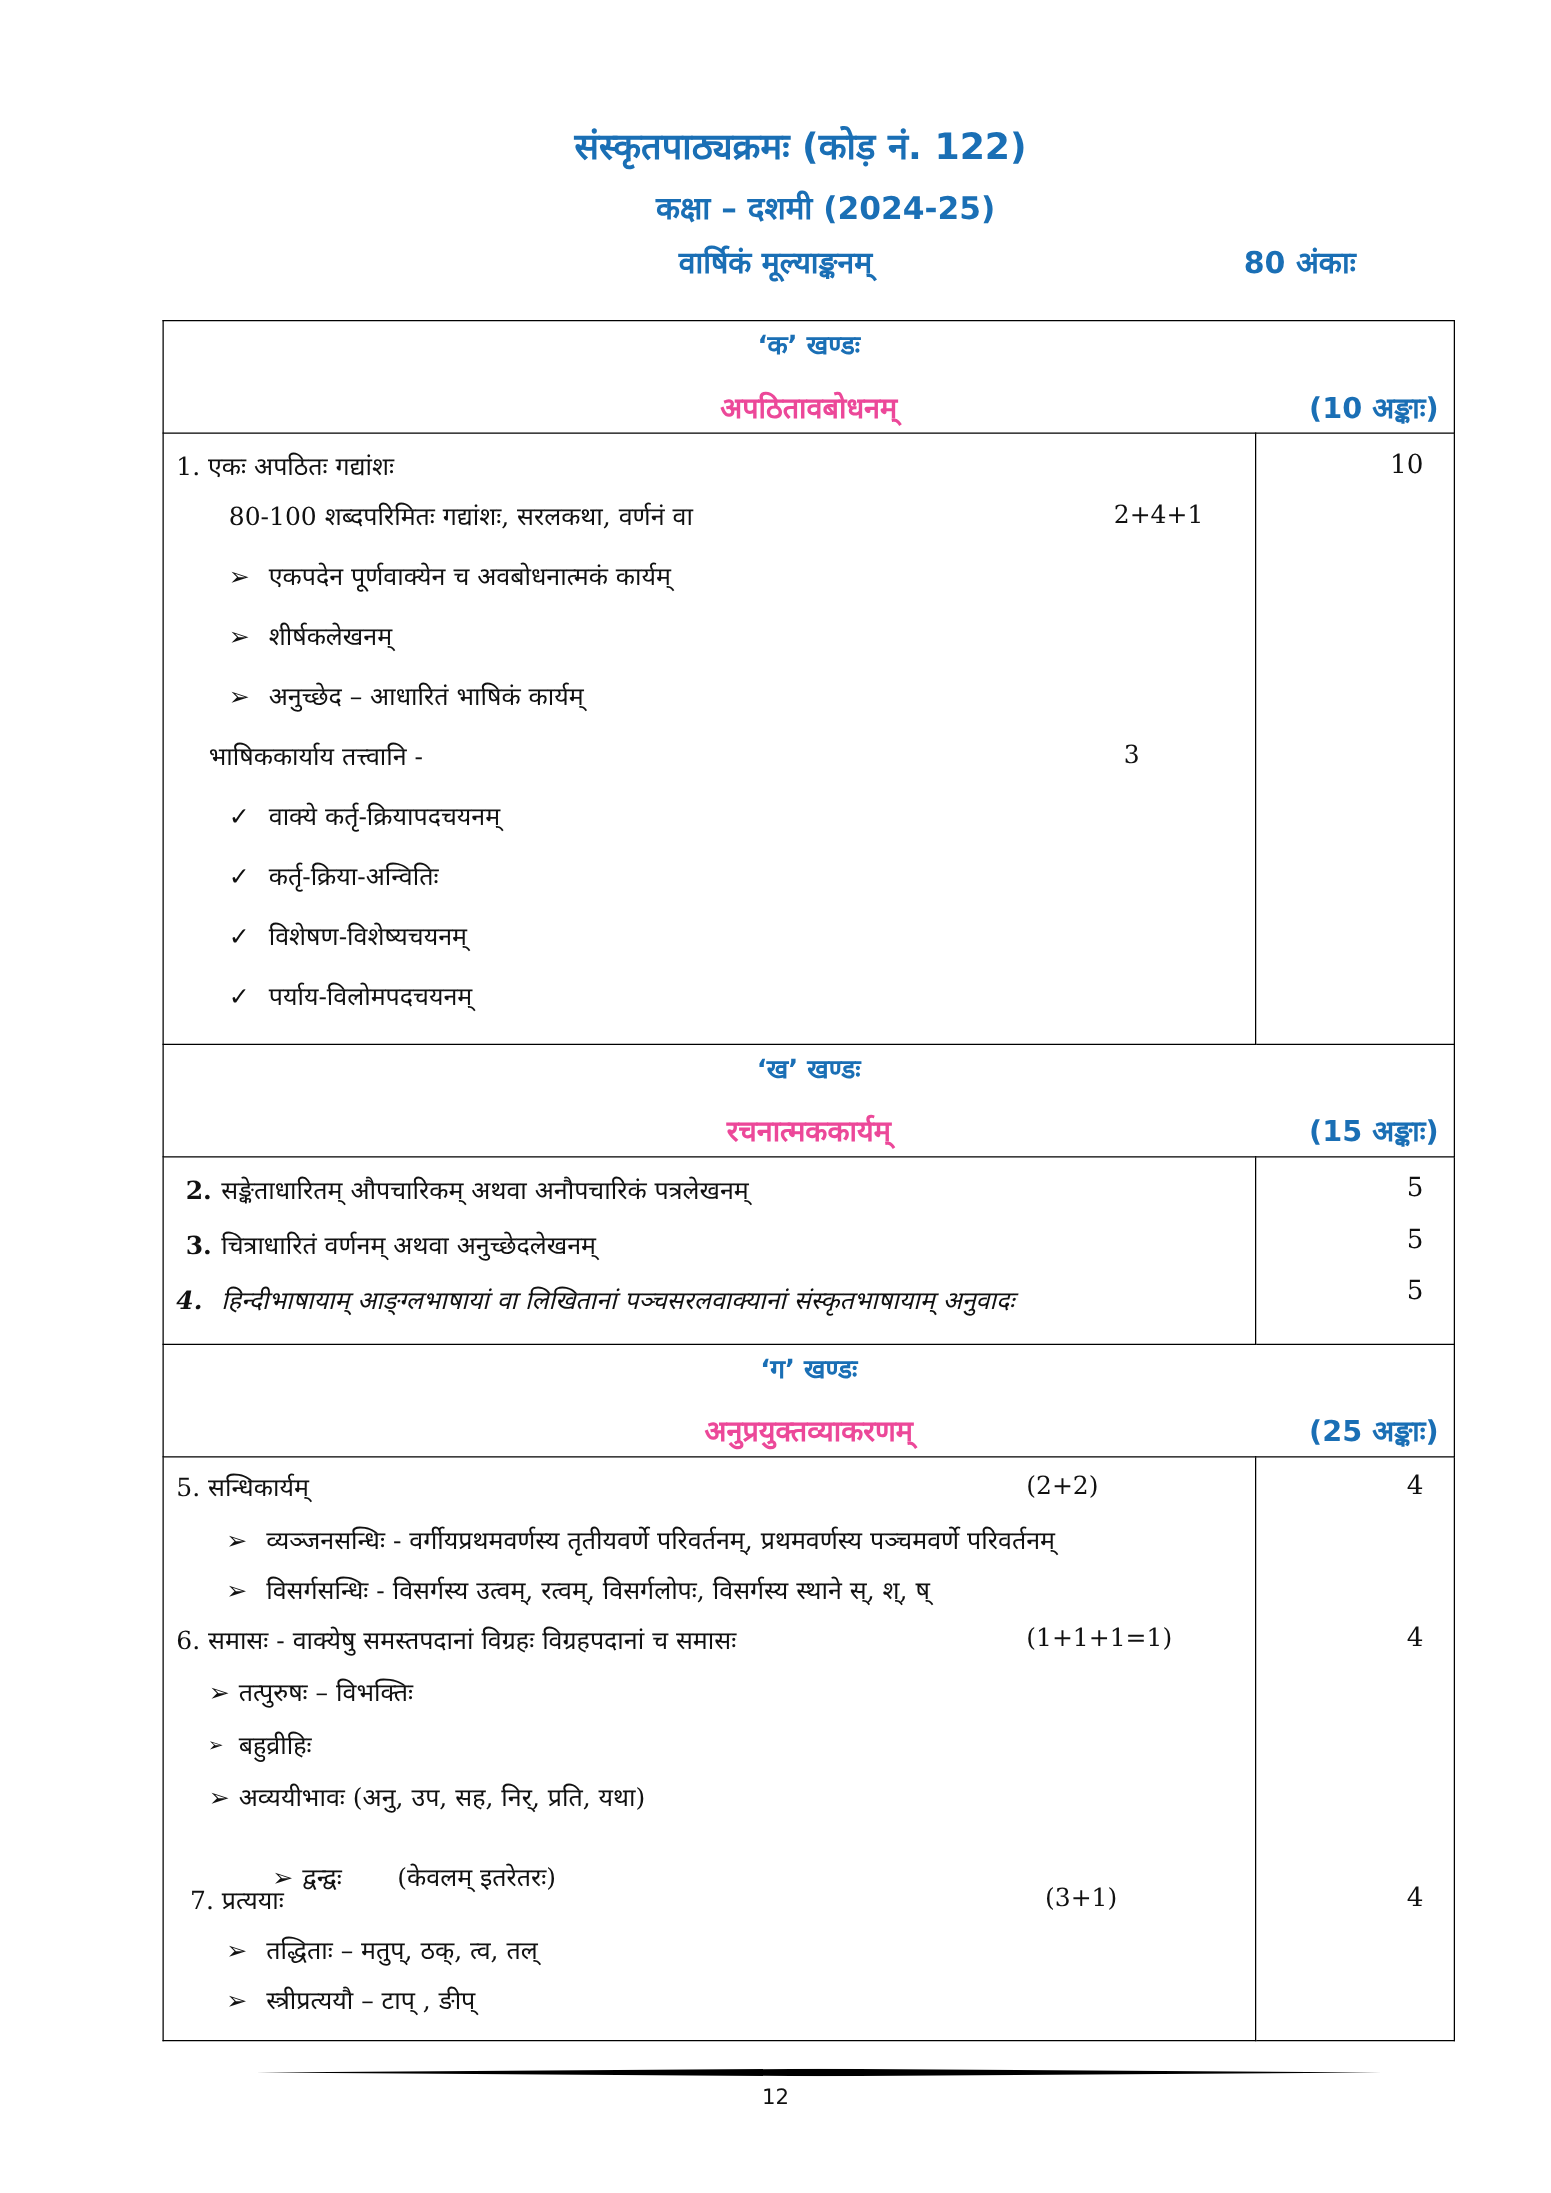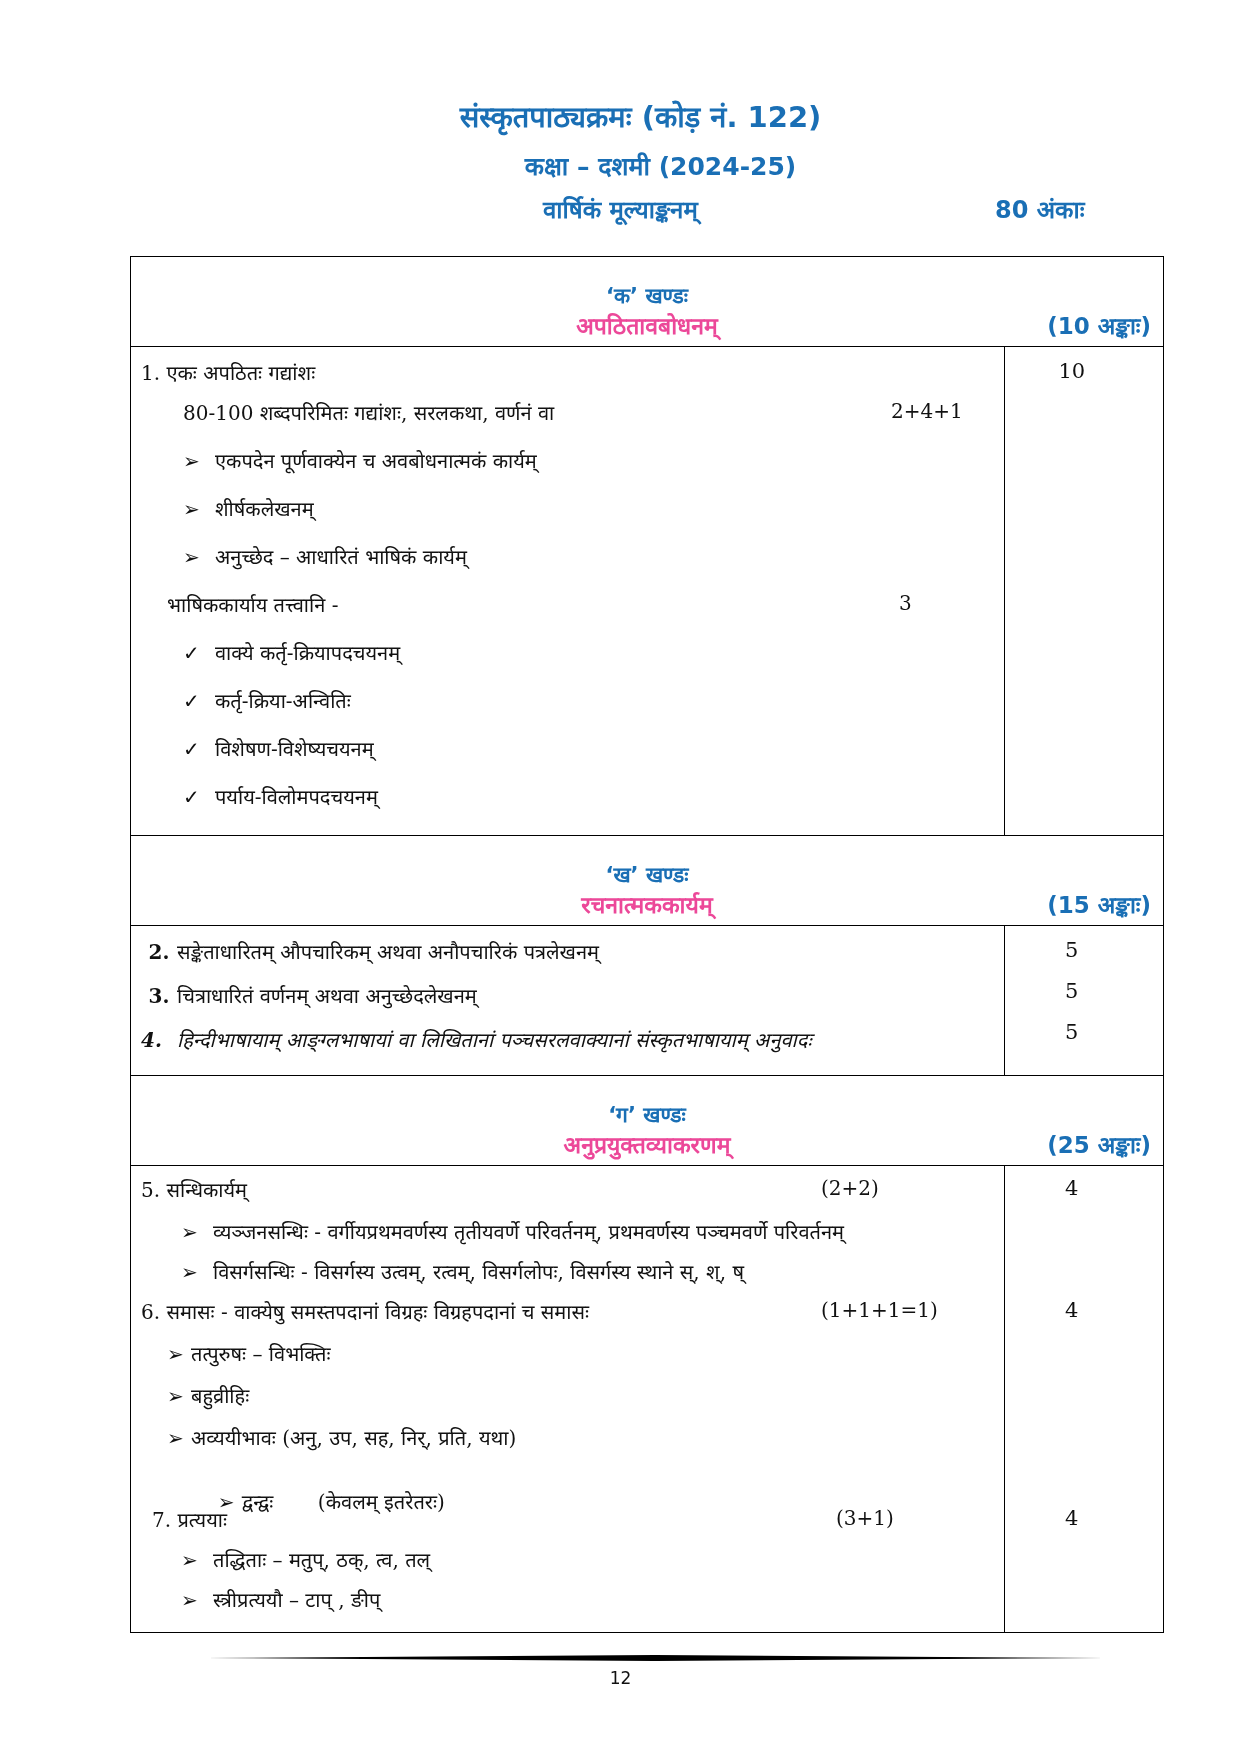--- a/index.html
+++ b/index.html
@@ -9,30 +9,30 @@
          color: #1a6fb5; font-weight: bold; }
   .title { top: 96px; text-align: center; font-size: 29px; left: 20px; }
   .subtitle { top: 148px; text-align: center; font-size: 25px; left: 40px; }
   .eval-row { top: 192px; font-size: 24px; }
   .eval-left { position: absolute; left: 543px; }
   .eval-right { position: absolute; left: 995px; }
 
   table.syl { position: absolute; left: 130px; top: 256px; width: 1034px; border-collapse: collapse; }
   table.syl td { border: 1.6px solid #000; vertical-align: top; padding: 0; }
   td.sechead { height: 89px; position: relative; }
-  .sec-letter { position: absolute; top: 24px; left: 0; width: 100%; text-align: center;
+  .sec-letter { position: absolute; top: 4px; left: 0; width: 100%; text-align: center;
                 font-family: "DejaVu Sans", "Liberation Sans", sans-serif; font-weight: bold; color: #1a6fb5; font-size: 21px; }
   .sec-name { position: absolute; top: 52px; left: 0; width: 100%; text-align: center;
               font-family: "DejaVu Sans", "Liberation Sans", sans-serif; font-weight: bold; color: #ec4899; font-size: 23px; }
   .sec-marks { position: absolute; top: 52px; right: 12px; font-family: "DejaVu Sans", "Liberation Sans", sans-serif;
                font-weight: bold; color: #1a6fb5; font-size: 23px; }
   td.content { width: 740px; position: relative; }
   td.marks { width: 134px; position: relative; }
   .line { position: absolute; font-size: 20px; white-space: nowrap; }
-  .mk { position: absolute; font-size: 21px; left: 0; width: 134px; text-align: center; }
+  .mk { position: absolute; font-size: 21px; left: 0; width: 134px; text-align: right; }
   .bullet { display: inline-block; width: 32px; }
   .footer-line { position: absolute; left: 205px; top: 1655px; width: 900px; height: 6px; }
   .page-num { position: absolute; top: 1668px; left: 0; width: 1241px; text-align: center;
               font-family: "DejaVu Sans", "Liberation Sans", sans-serif; font-size: 17px; }
 </style>
 </head>
 <body>
 
 <div class="hdr title">संस्कृतपाठ्यक्रमः (कोड़ नं. 122)</div>
 <div class="hdr subtitle">कक्षा – दशमी (2024-25)</div>
@@ -127,21 +127,21 @@
         <span class="bullet">➢</span><span>व्यञ्जनसन्धिः -  वर्गीयप्रथमवर्णस्य तृतीयवर्णे परिवर्तनम्,  प्रथमवर्णस्य पञ्चमवर्णे परिवर्तनम्</span>
       </div>
       <div class="line" style="left:50px;top:92px;">
         <span class="bullet">➢</span><span>विसर्गसन्धिः  - विसर्गस्य उत्वम्, रत्वम्, विसर्गलोपः, विसर्गस्य स्थाने स्, श्, ष्</span>
       </div>
       <div class="line" style="left:10px;top:132px;">6. समासः - वाक्येषु समस्तपदानां विग्रहः विग्रहपदानां च समासः</div>
       <div class="line" style="left:690px;top:132px;">(1+1+1=1)</div>
       <div class="line" style="left:36px;top:174px;">
         <span class="bullet" style="width:24px">➢</span><span>तत्पुरुषः – विभक्तिः</span>
       </div>
-      <div class="line" style="left:36px;top:216px;">
+      <div class="line" style="left:36px;top:216px;font-family:Liberation Mono, monospace;">
         <span class="bullet" style="width:24px">➢</span><span>बहुव्रीहिः</span>
       </div>
       <div class="line" style="left:36px;top:258px;">
         <span class="bullet" style="width:24px">➢</span><span>अव्ययीभावः (अनु, उप, सह, निर्, प्रति, यथा)</span>
       </div>
       <div class="line" style="left:36px;top:298px;white-space:pre;">
         <span class="bullet" style="width:24px">➢</span><span>द्वन्द्वः       (केवलम् इतरेतरः)</span>
       </div>
       <div class="line" style="left:21px;top:340px;">7. प्रत्ययाः</div>
       <div class="line" style="left:705px;top:340px;">(3+1)</div>

